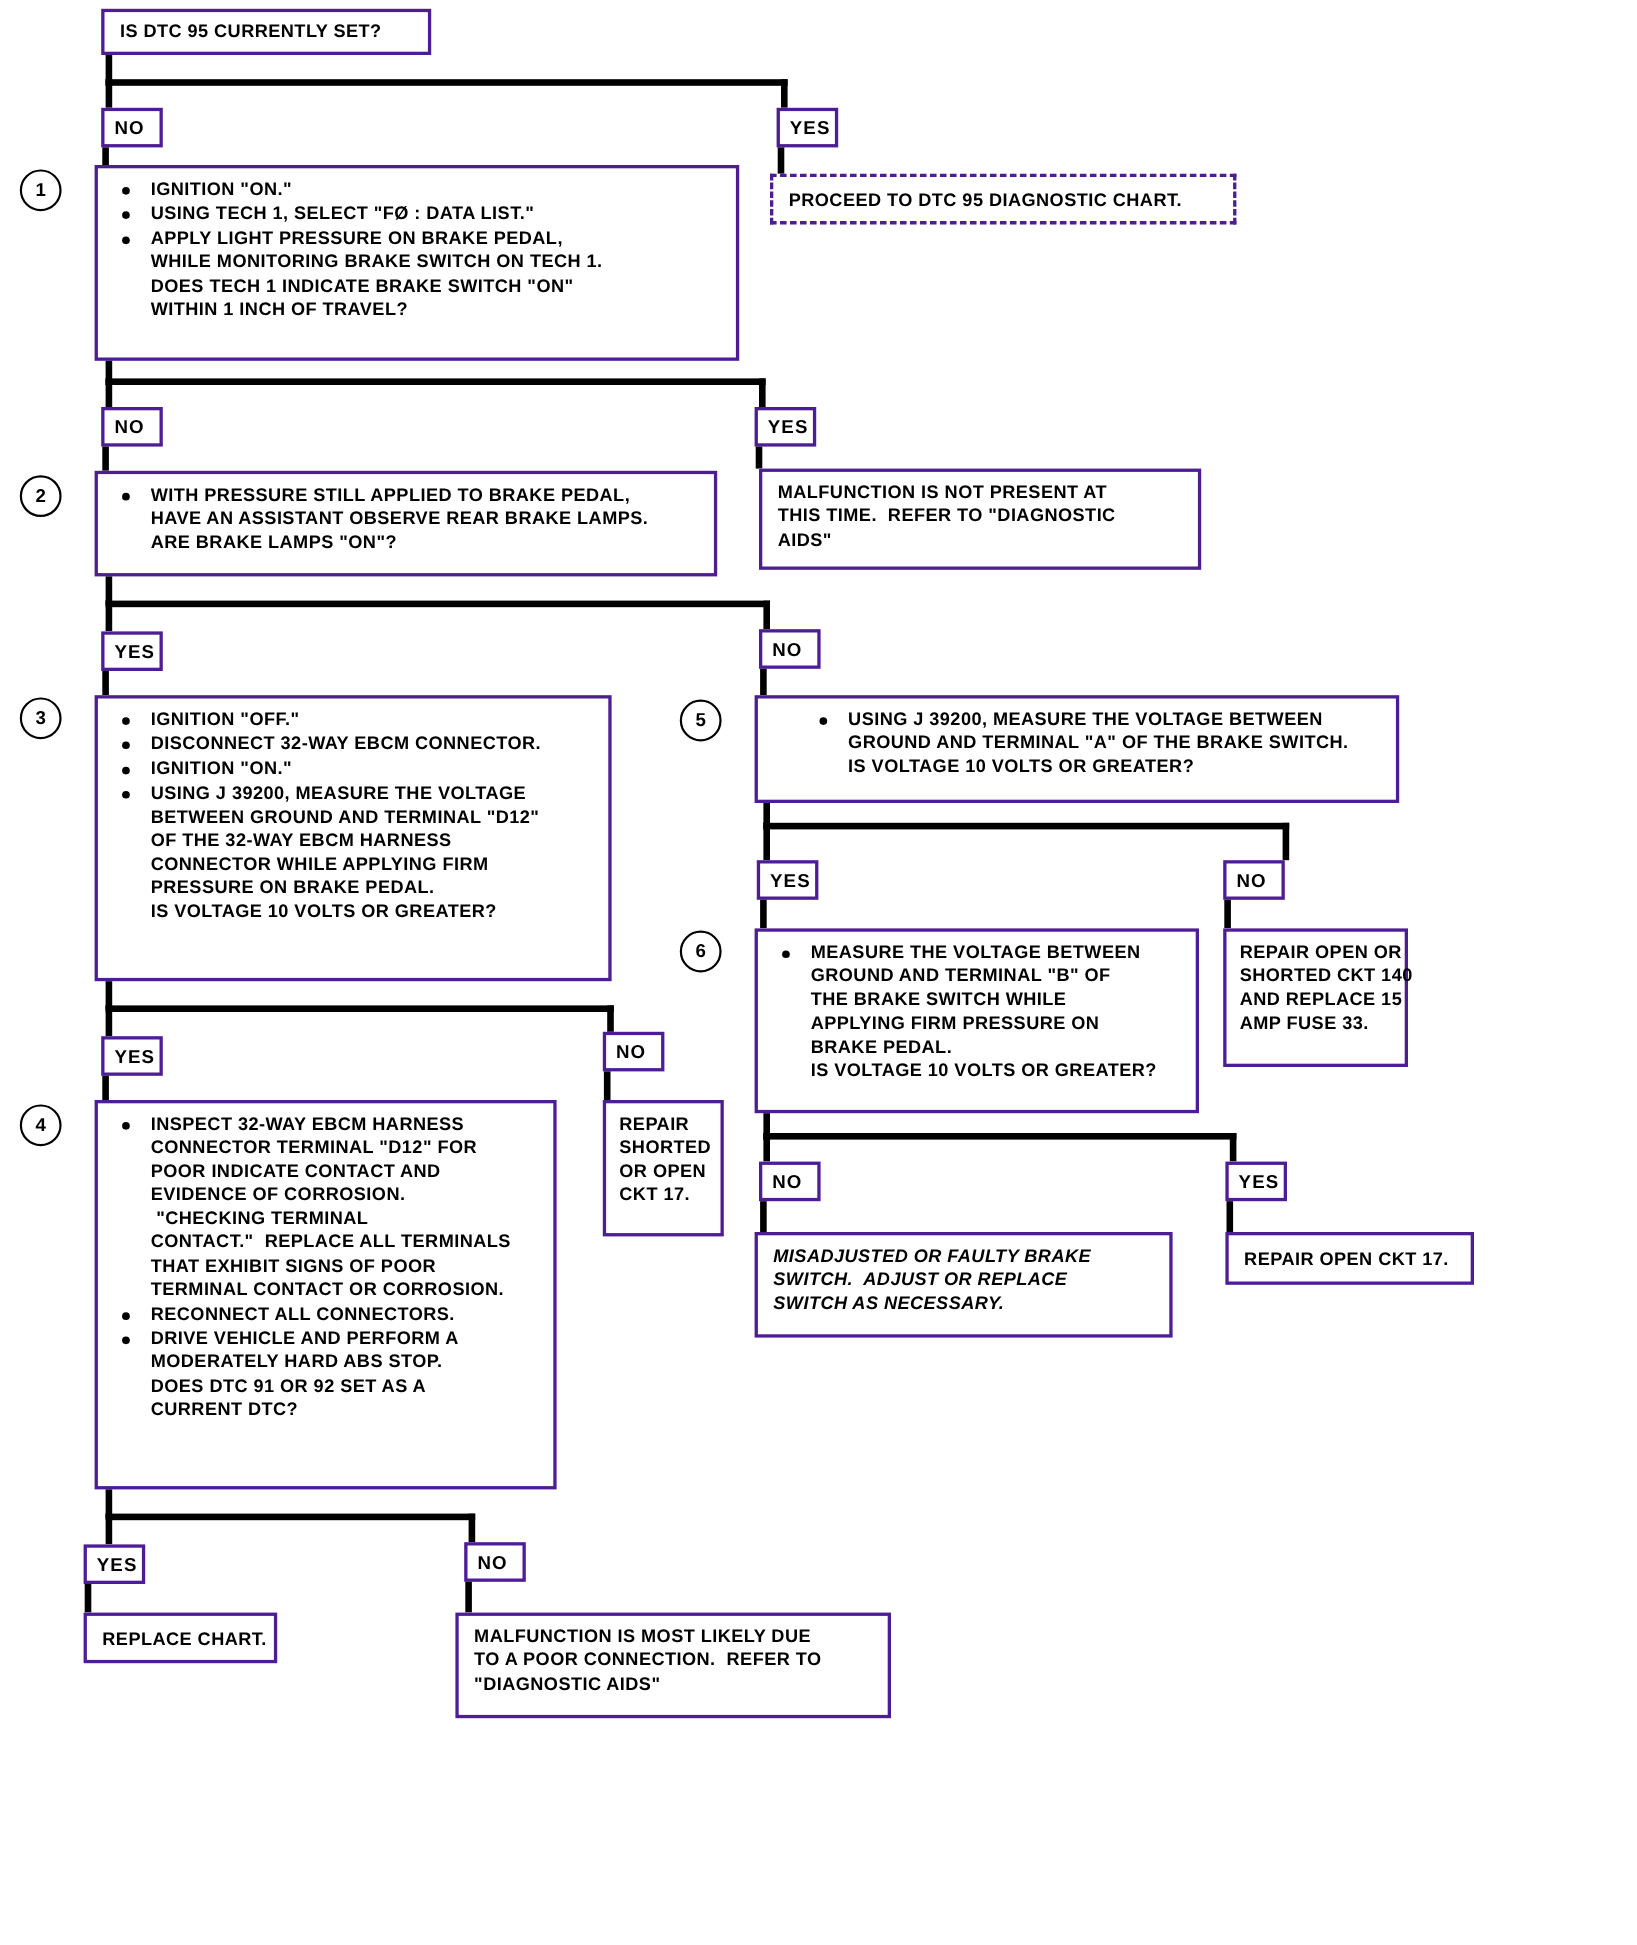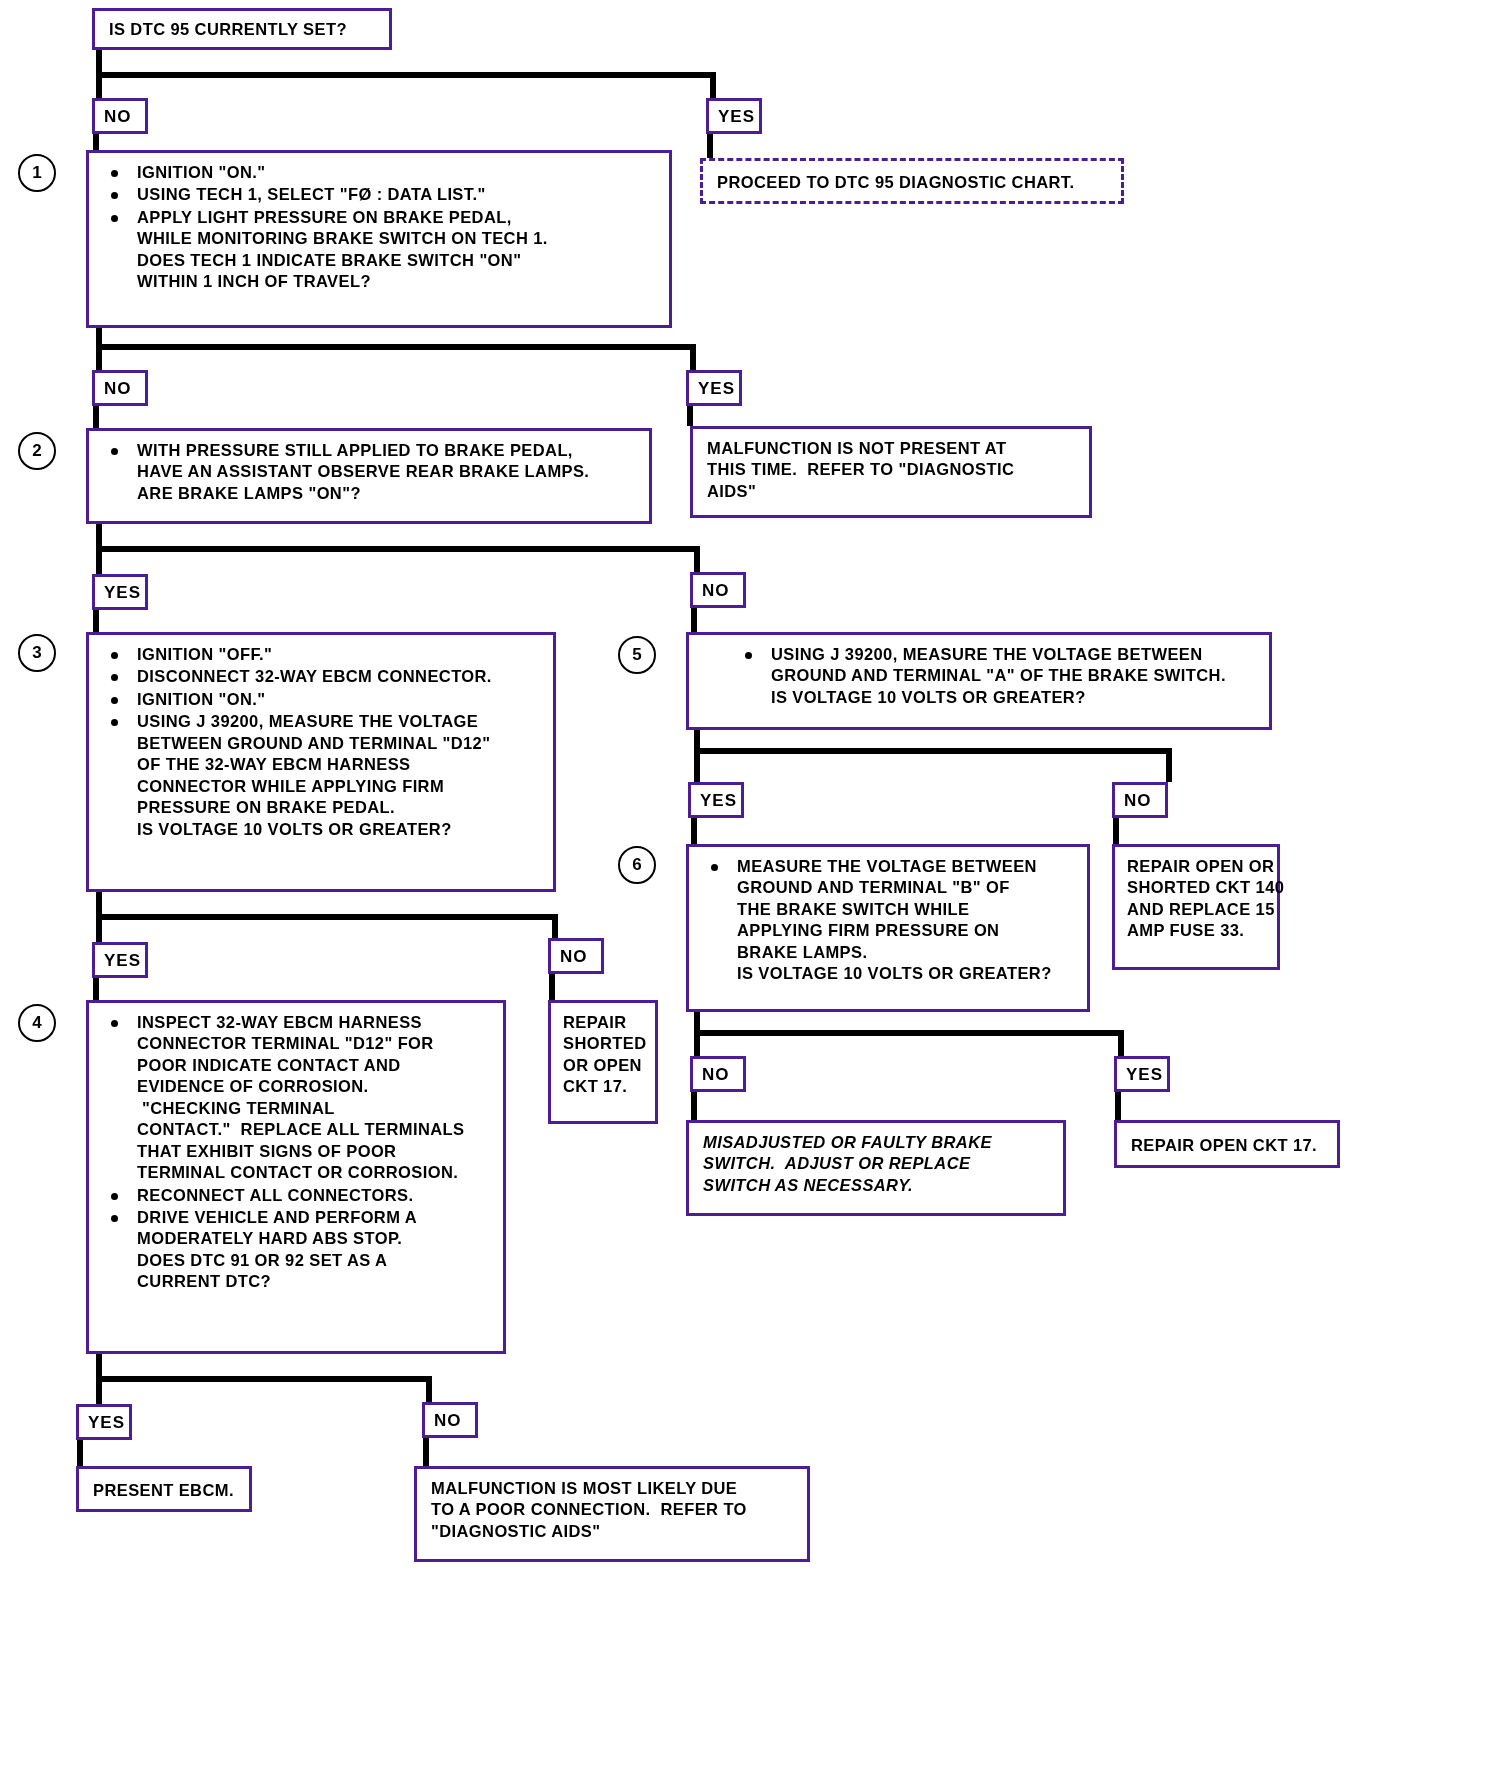--- a/index.html
+++ b/index.html
@@ -235,21 +235,21 @@
   <div class="vline" style="left:1113px; top:818px; height:26px;"></div>
 
   <div class="stepnum" style="left:618px; top:846px;">6</div>
   <div class="box txtbox" style="left:662px; top:844px; width:404px; height:168px;">
     <ul class="bl">
       <li>
         <span class="ln">MEASURE THE VOLTAGE BETWEEN</span>
         <span class="ln">GROUND AND TERMINAL "B" OF</span>
         <span class="ln">THE BRAKE SWITCH WHILE</span>
         <span class="ln">APPLYING FIRM PRESSURE ON</span>
-        <span class="ln">BRAKE LAMPS.</span>
+        <span class="ln">BRAKE PEDAL.</span>
         <span class="ln">IS VOLTAGE 10 VOLTS OR GREATER?</span>
       </li>
     </ul>
   </div>
 
   <div class="box txtbox" style="left:1088px; top:844px; width:168px; height:126px; padding-left:12px;">
     <span class="ln">REPAIR OPEN OR</span>
     <span class="ln">SHORTED CKT 140</span>
     <span class="ln">AND REPLACE 15</span>
     <span class="ln">AMP FUSE 33.</span>
@@ -336,21 +336,21 @@
     <span>YES</span>
   </div>
   <div class="box label" style="left:398px; top:1402px; width:56px; height:36px;">
     <span>NO</span>
   </div>
 
   <div class="vline" style="left:77px; top:1440px; height:26px;"></div>
   <div class="vline" style="left:423px; top:1438px; height:28px;"></div>
 
   <div class="box txtbox" style="left:52px; top:1466px; width:176px; height:46px; padding-top:11px;">
-    <span class="ln">PRESENT EBCM.</span>
+    <span class="ln">REPLACE CHART.</span>
   </div>
 
   <div class="box txtbox" style="left:390px; top:1466px; width:396px; height:96px;">
     <span class="ln">MALFUNCTION IS MOST LIKELY DUE</span>
     <span class="ln">TO A POOR CONNECTION.  REFER TO</span>
     <span class="ln">"DIAGNOSTIC AIDS"</span>
   </div>
 
 </div>
 

